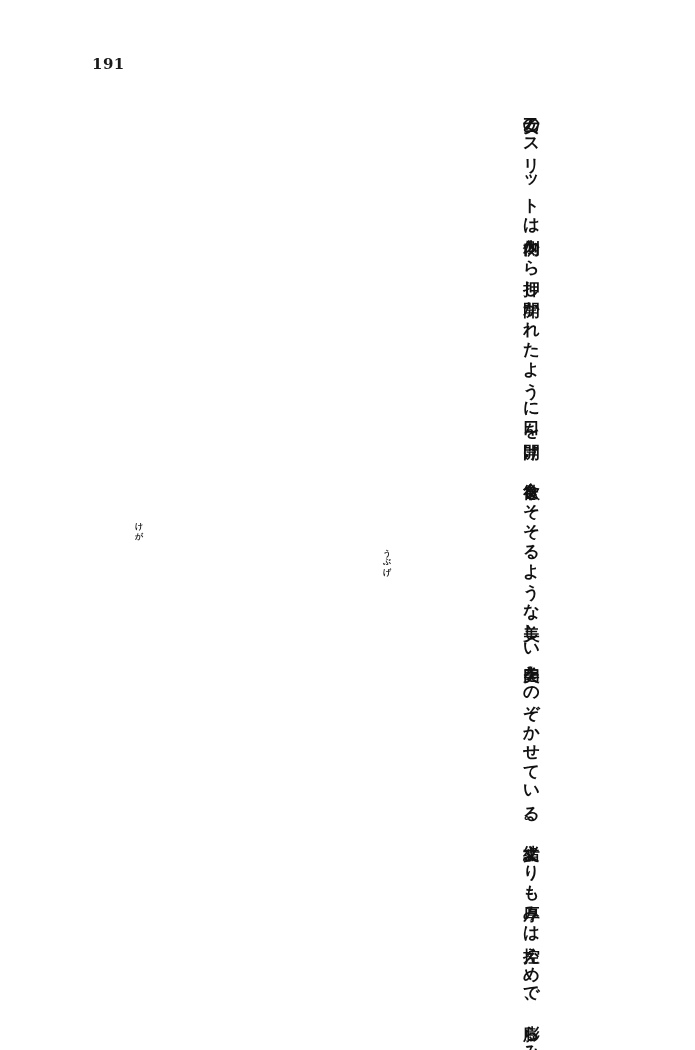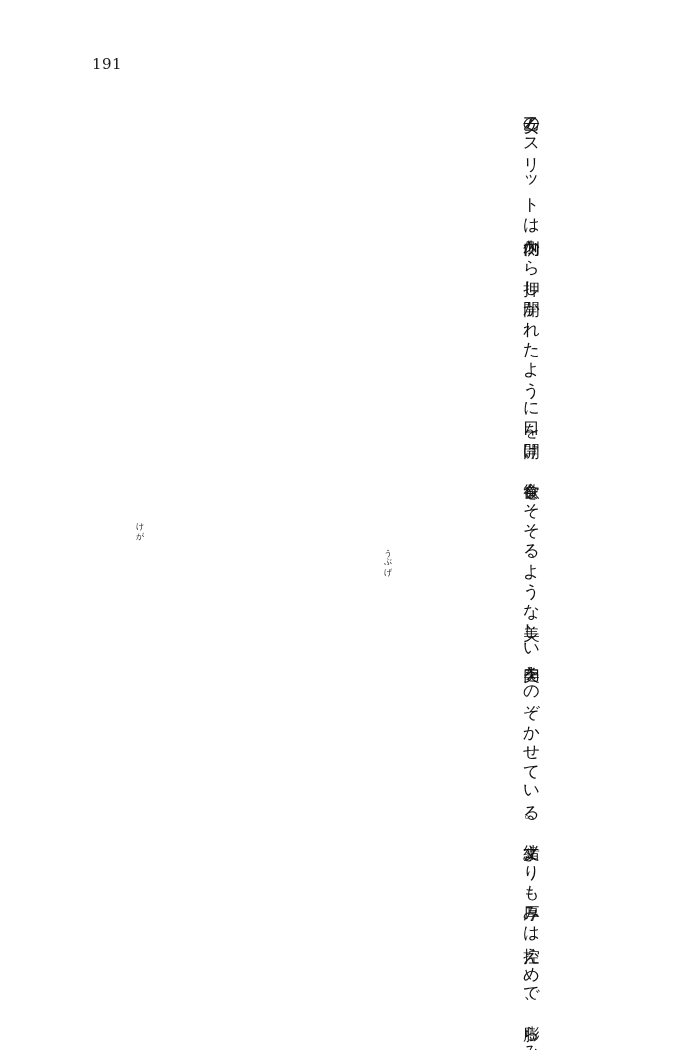--- a/index.html
+++ b/index.html
@@ -13,20 +13,21 @@
     overflow: hidden;
     font-family: "DejaVu Serif", "Liberation Serif", serif;
     color: #111111;
   }
   .page {
     position: relative;
     width: 613px;
     height: 1050px;
     background: #ffffff;
     box-sizing: border-box;
+    font-weight: bold;
   }
   .page-number {
     position: absolute;
     top: 55px;
     left: 92px;
     font-size: 15px;
     letter-spacing: 0.5px;
     color: #1a1a1a;
     font-family: "DejaVu Serif", "Liberation Serif", serif;
   }

